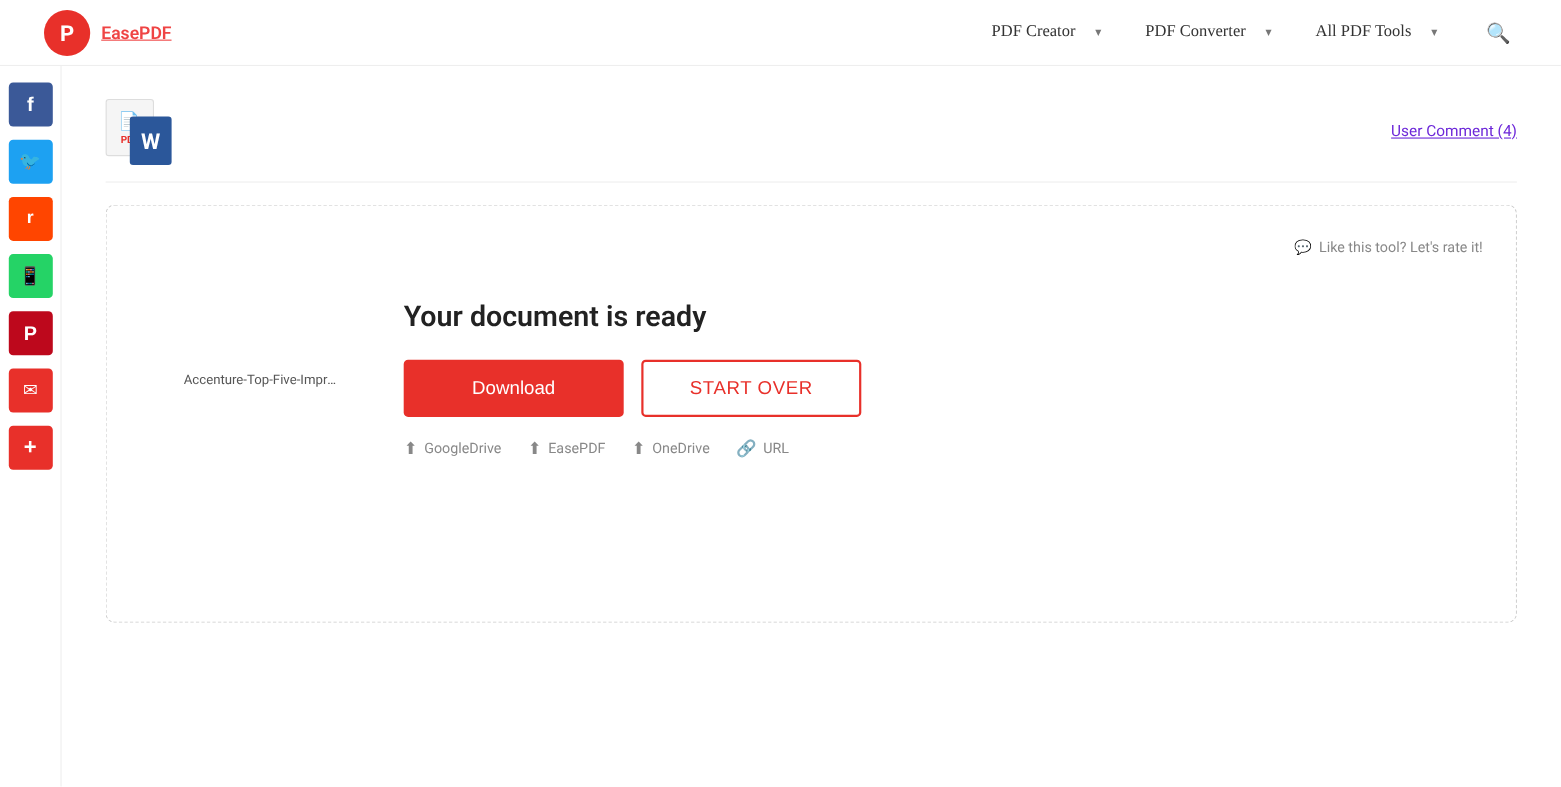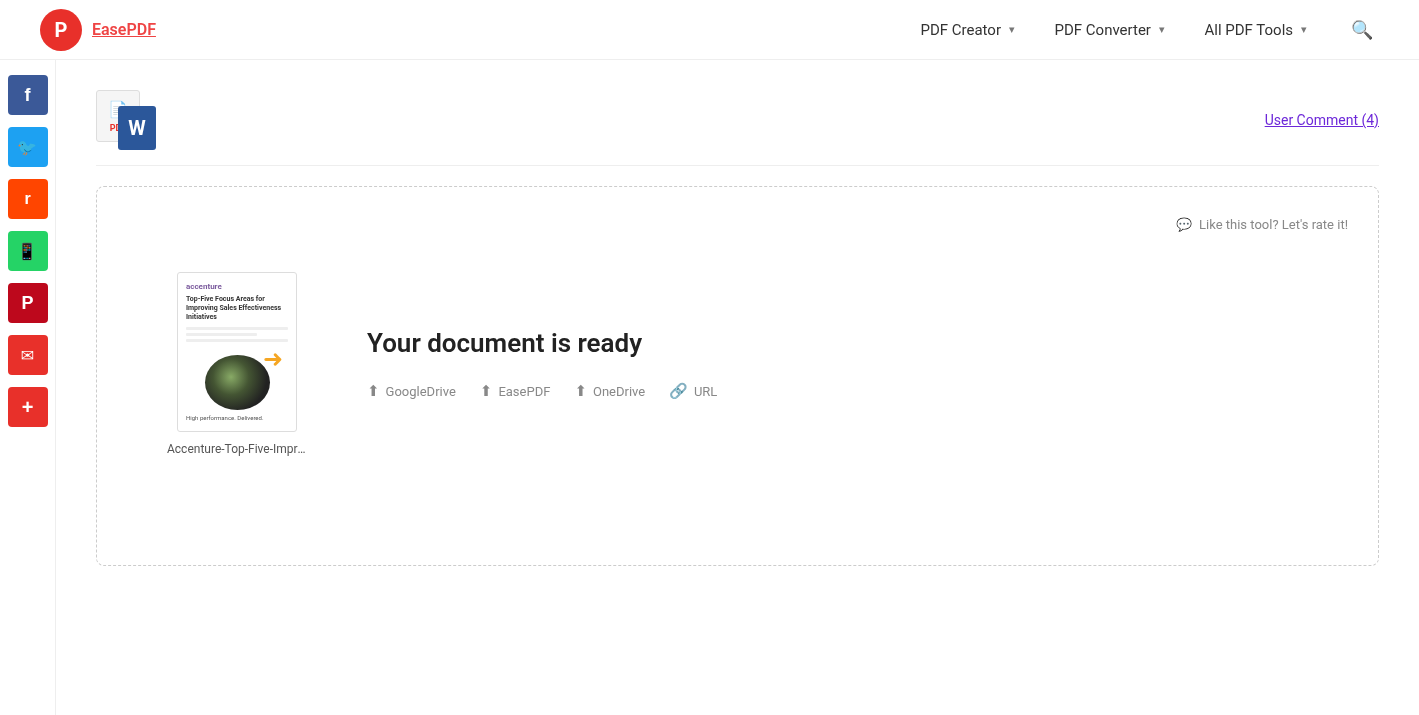--- a/index.html
+++ b/index.html
@@ -41,25 +41,26 @@
     }
     .nav {
       display: flex;
       align-items: center;
       gap: 40px;
       margin-left: auto;
     }
     .nav-item {
       display: flex;
       align-items: center;
-      gap: 8px;
+      gap: 18px;
       font-size: 15px;
       color: #333;
       cursor: pointer;
       text-decoration: none;
+      font-family: Liberation Serif, serif;
     }
     .chevron {
       font-size: 11px;
       color: #777;
     }
     .search-icon-btn {
       background: none;
       border: none;
       cursor: pointer;
       font-size: 18px;
@@ -420,40 +421,29 @@
     <div class="feedback-row">
       <a class="feedback-link">
         <span>💬</span>
         <span>Like this tool? Let's rate it!</span>
       </a>
     </div>
 
     <div class="result-area">
 
       <div class="doc-preview">
-        <div class="doc-thumbnail">
-          <div class="doc-thumbnail-inner">
-            <div class="doc-thumb-header">accenture</div>
-            <div class="doc-thumb-title">Top-Five Focus Areas for Improving Sales Effectiveness Initiatives</div>
-            <div class="doc-thumb-lines"></div>
-            <div class="doc-thumb-lines short"></div>
-            <div class="doc-thumb-lines"></div>
-            <div style="position:relative;display:flex;justify-content:center;margin-top:8px;">
-              <div class="doc-thumb-image-placeholder" style="background: radial-gradient(circle at 40% 40%, #88aa66, #445533, #222 70%); border-radius: 50%; width:65px; height:55px;">
-              </div>
-              <span class="doc-thumb-arrow" style="position:absolute;right:5px;top:10px;font-size:24px;color:#f5a623;">➜</span>
-            </div>
-            <div style="font-size:6px;color:#555;margin-top:4px;">High performance. Delivered.</div>
-          </div>
-        </div>
         <span class="doc-filename">Accenture-Top-Five-Improvem...</span>
       </div>
 
       <div class="result-right">
         <h2 class="ready-title">Your document is ready</h2>
+        <div class="action-buttons">
+          <button class="download-btn">Download</button>
+          <button class="start-over-btn">START OVER</button>
+        </div>
         <div class="cloud-options">
           <div class="cloud-option">
             <span class="cloud-option-icon">⬆</span>
             <span>GoogleDrive</span>
           </div>
           <div class="cloud-option">
             <span class="cloud-option-icon">⬆</span>
             <span>EasePDF</span>
           </div>
           <div class="cloud-option">

